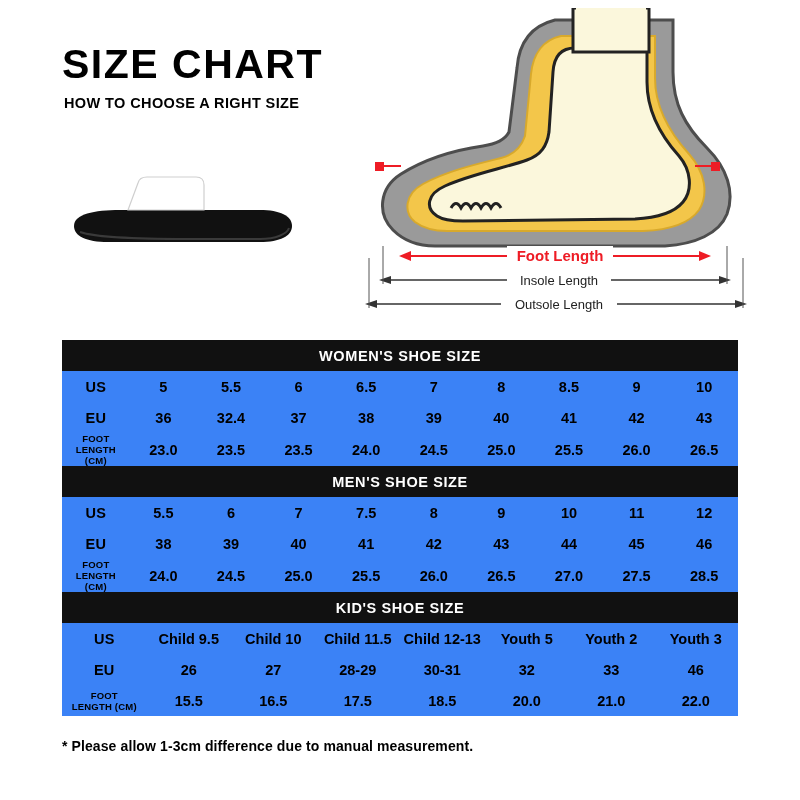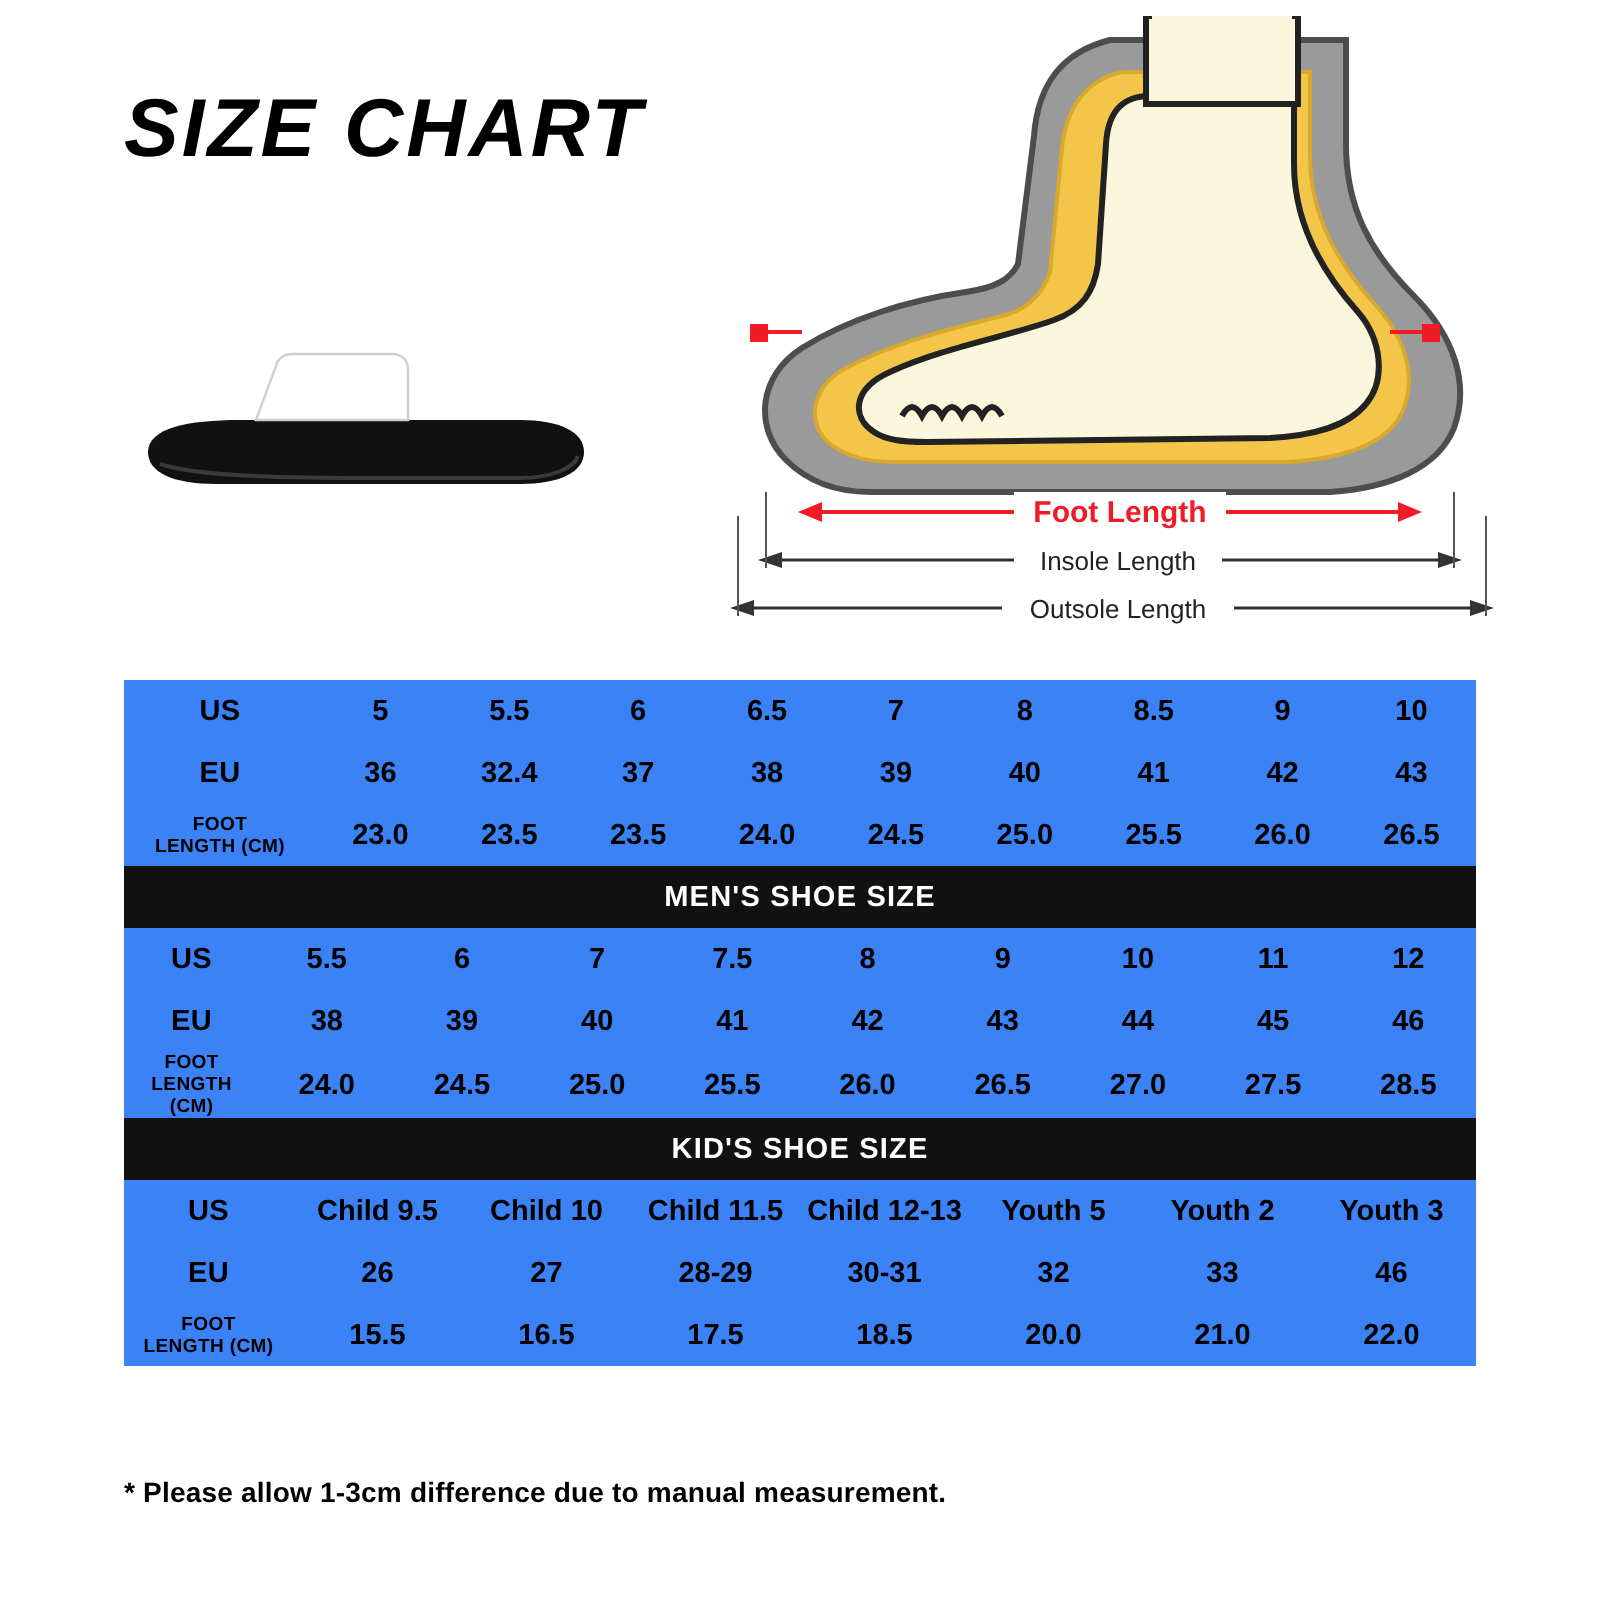--- a/index.html
+++ b/index.html
@@ -21,21 +21,20 @@
     position: absolute;
     left: 0; top: 0;
     width: 800px;
     height: 330px;
   }
   .title-block {
     position: absolute;
     left: 62px;
     top: 44px;
     width: 320px;
-    font-style: italic;
   }
   .main-title {
     font-size: 41px;
     font-weight: bold;
     letter-spacing: 1.5px;
     line-height: 1;
     margin: 0;
     font-family: "Liberation Sans", sans-serif;
   }
   .sub-title {
@@ -118,20 +117,21 @@
     letter-spacing: 0.1px;
   }
 </style>
 </head>
 <body>
 
 <div class="header">
 
   <div class="title-block">
     <div class="main-title">SIZE CHART</div>
+    <div class="sub-title">HOW TO CHOOSE A RIGHT SIZE</div>
   </div>
 
   <svg class="sandal" viewBox="0 0 228 80">
 
     <path d="M6 56 C6 44, 26 40, 52 40 L192 40 C212 40, 224 46, 224 56 C224 66, 212 72, 192 72 L40 72 C18 72, 6 66, 6 56 Z" fill="#111111"></path>
 
     <path d="M12 62 C30 68, 70 69, 120 69 L192 69 C208 69, 219 64, 221 58" fill="none" stroke="#3a3a3a" stroke-width="2"></path>
 
     <path d="M60 40 L70 13 C71 9, 74 7, 79 7 L128 7 C133 7, 136 10, 136 15 L136 40 Z" fill="#ffffff" stroke="#cfcfcf" stroke-width="1.2"></path>
   </svg>
@@ -191,20 +191,23 @@
       <line x1="372" y1="238" x2="372" y2="276"></line>
       <line x1="14" y1="250" x2="14" y2="300"></line>
       <line x1="388" y1="250" x2="388" y2="300"></line>
     </g>
   </svg>
 </div>
 
 <div class="tables">
   <table class="size-table">
     <tbody>
+      <tr class="section-head">
+        <td colspan="10">WOMEN'S SHOE SIZE</td>
+      </tr>
       <tr class="row-white">
         <td class="label-cell">US</td>
         <td class="val">5</td>
         <td class="val">5.5</td>
         <td class="val">6</td>
         <td class="val">6.5</td>
         <td class="val">7</td>
         <td class="val">8</td>
         <td class="val">8.5</td>
         <td class="val">9</td>

